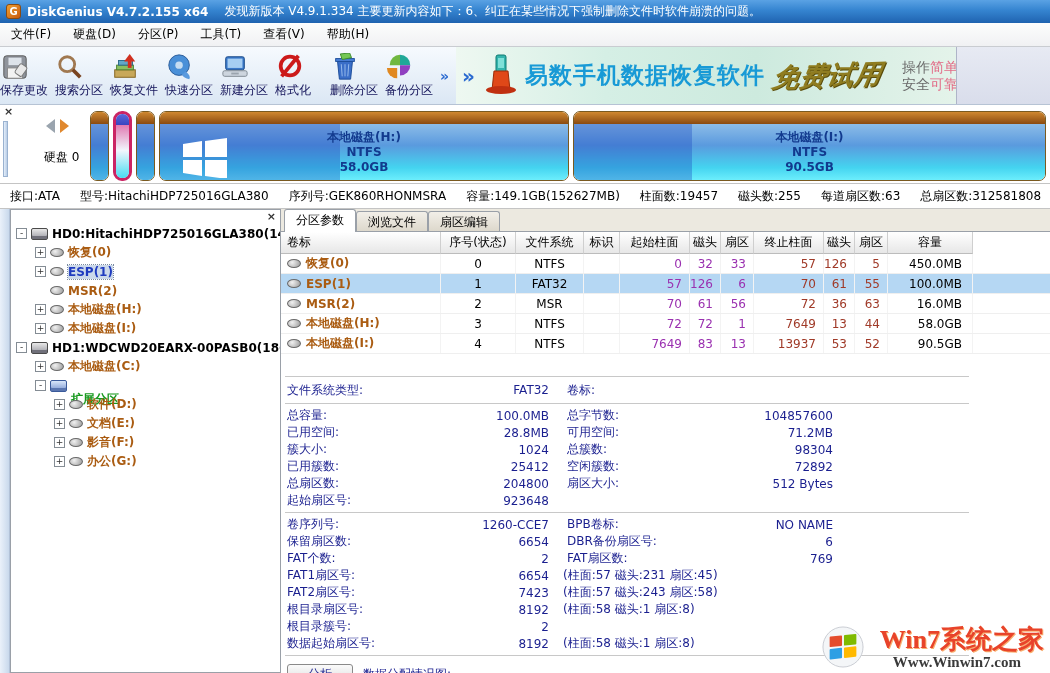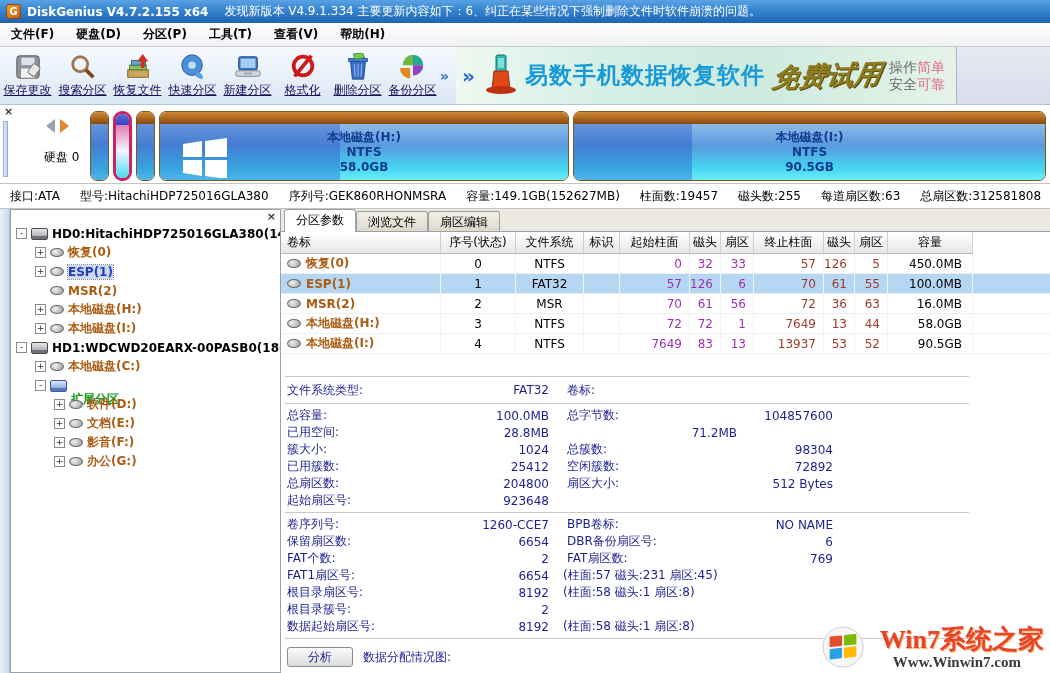--- a/index.html
+++ b/index.html
@@ -17,41 +17,41 @@
   .app-icon { width:15px; height:15px; border-radius:3px;
     background:linear-gradient(135deg,#f0a030,#c85a10); border:1px solid #8a4a10;
     color:#fff; font-size:10px; font-weight:bold; display:flex; align-items:center; justify-content:center; }
   .titlebar .t-app { font-weight:bold; }
   .titlebar .t-notice { margin-left:10px; }
 
   
   .menubar { position:absolute; left:0; top:23px; right:0; height:24px;
     background:linear-gradient(#fdfdfd,#f0f1f3); border-bottom:1px solid #c9ccd1;
     display:flex; align-items:center; color:#000; }
-  .menu-item { padding:4px 11px; height:100%; display:flex; align-items:center; cursor:default;font-weight:bold; }
+  .menu-item { padding:4px 11px; height:100%; display:flex; align-items:center; cursor:default; }
 
   
   .toolbar { position:absolute; left:0; top:47px; right:0; height:58px;
     background:linear-gradient(#f6fafe,#dbe7f4); border-bottom:1px solid #b6c3d4;
     display:flex; align-items:stretch; }
-  .tool-btn { width:55px; display:flex; flex-direction:column; align-items:center;
-    justify-content:center; gap:1px; color:#14145a;text-decoration:underline; }
+  .tool-btn { width:55px; display:flex; flex-direction:column; 
+    justify-content:center; gap:1px; color:#14145a; }
   .tool-btn svg { display:block; }
   .tool-overflow { width:16px; display:flex; align-items:center; color:#2a6ad0;
     font-weight:bold; font-size:14px; }
 
   .ad-banner { width:500px; height:100%; position:relative; overflow:hidden;
     background:linear-gradient(90deg,#eef8f1 0%,#d5efe5 30%,#cdeade 60%,#e4f3ea 100%);
     display:flex; align-items:center; gap:8px; padding:0 6px; }
   .ad-chevron { color:#2a6ad0; font-weight:bold; font-size:20px; }
   .ad-title { font-size:23px; font-weight:bold; color:#189ad6; letter-spacing:1px; white-space:nowrap; }
   .ad-badge { font-size:27px; font-weight:bold; font-style:italic; color:#8f7c20;
     transform:skewX(-12deg) rotate(-2deg); text-shadow:1px 1px 0 #5a4c0a; white-space:nowrap; }
   .ad-tags { display:flex; flex-direction:column; font-size:14px; line-height:17px; white-space:nowrap; }
-  .tag-k { color:#6a6a6a; } .tag-v { color:#e26a86; }
+  .tag-k { color:#6a6a6a;margin-left:13px; } .tag-v { color:#e26a86; }
   .toolbar-right-pane { flex:1; background:linear-gradient(#e7eaf3,#d9ddeb);
     border-left:1px solid #aeb4c8; }
 
   
   .disk-panel { position:absolute; left:0; top:105px; right:0; height:78px; background:#fff; }
   .dp-close { position:absolute; left:4px; top:2px; font-size:11px; font-weight:bold; color:#333; line-height:10px; }
   .dp-splitter { position:absolute; left:3px; top:16px; width:5px; height:56px;
     background:linear-gradient(90deg,#e4eefa,#b9cde6); border:1px solid #9ab2d0; }
   .dp-nav { position:absolute; left:46px; top:14px; display:flex; gap:5px; }
   .arr { width:0; height:0; border-top:7px solid transparent; border-bottom:7px solid transparent; }
@@ -536,20 +536,21 @@
           <div class="d-l">总容量:</div>
           <div class="d-v">100.0MB</div>
           <div></div>
           <div class="d-l">总字节数:</div>
           <div class="d-v">104857600</div>
         </div>
       <div class="d-row">
           <div class="d-l">已用空间:</div>
           <div class="d-v">28.8MB</div>
           <div></div>
+          <div class="d-l">可用空间:</div>
           <div class="d-v">71.2MB</div>
         </div>
       <div class="d-row">
           <div class="d-l">簇大小:</div>
           <div class="d-v">1024</div>
           <div></div>
           <div class="d-l">总簇数:</div>
           <div class="d-v">98304</div>
         </div>
       <div class="d-row">
@@ -594,20 +595,25 @@
           <div class="d-l">FAT个数:</div>
           <div class="d-v">2</div>
           <div></div>
           <div class="d-l">FAT扇区数:</div>
           <div class="d-v">769</div>
         </div>
       <div class="d-row">
           <div class="d-l">FAT1扇区号:</div>
           <div class="d-v">6654</div>
           <div class="d-x">(柱面:57 磁头:231 扇区:45)</div>
+        </div>
+      <div class="d-row">
+          <div class="d-l">FAT2扇区号:</div>
+          <div class="d-v">7423</div>
+          <div class="d-x">(柱面:57 磁头:243 扇区:58)</div>
         </div>
       <div class="d-row">
           <div class="d-l">根目录扇区号:</div>
           <div class="d-v">8192</div>
           <div class="d-x">(柱面:58 磁头:1 扇区:8)</div>
         </div>
       <div class="d-row">
           <div class="d-l">根目录簇号:</div>
           <div class="d-v">2</div>
           <div class="d-x"></div>

